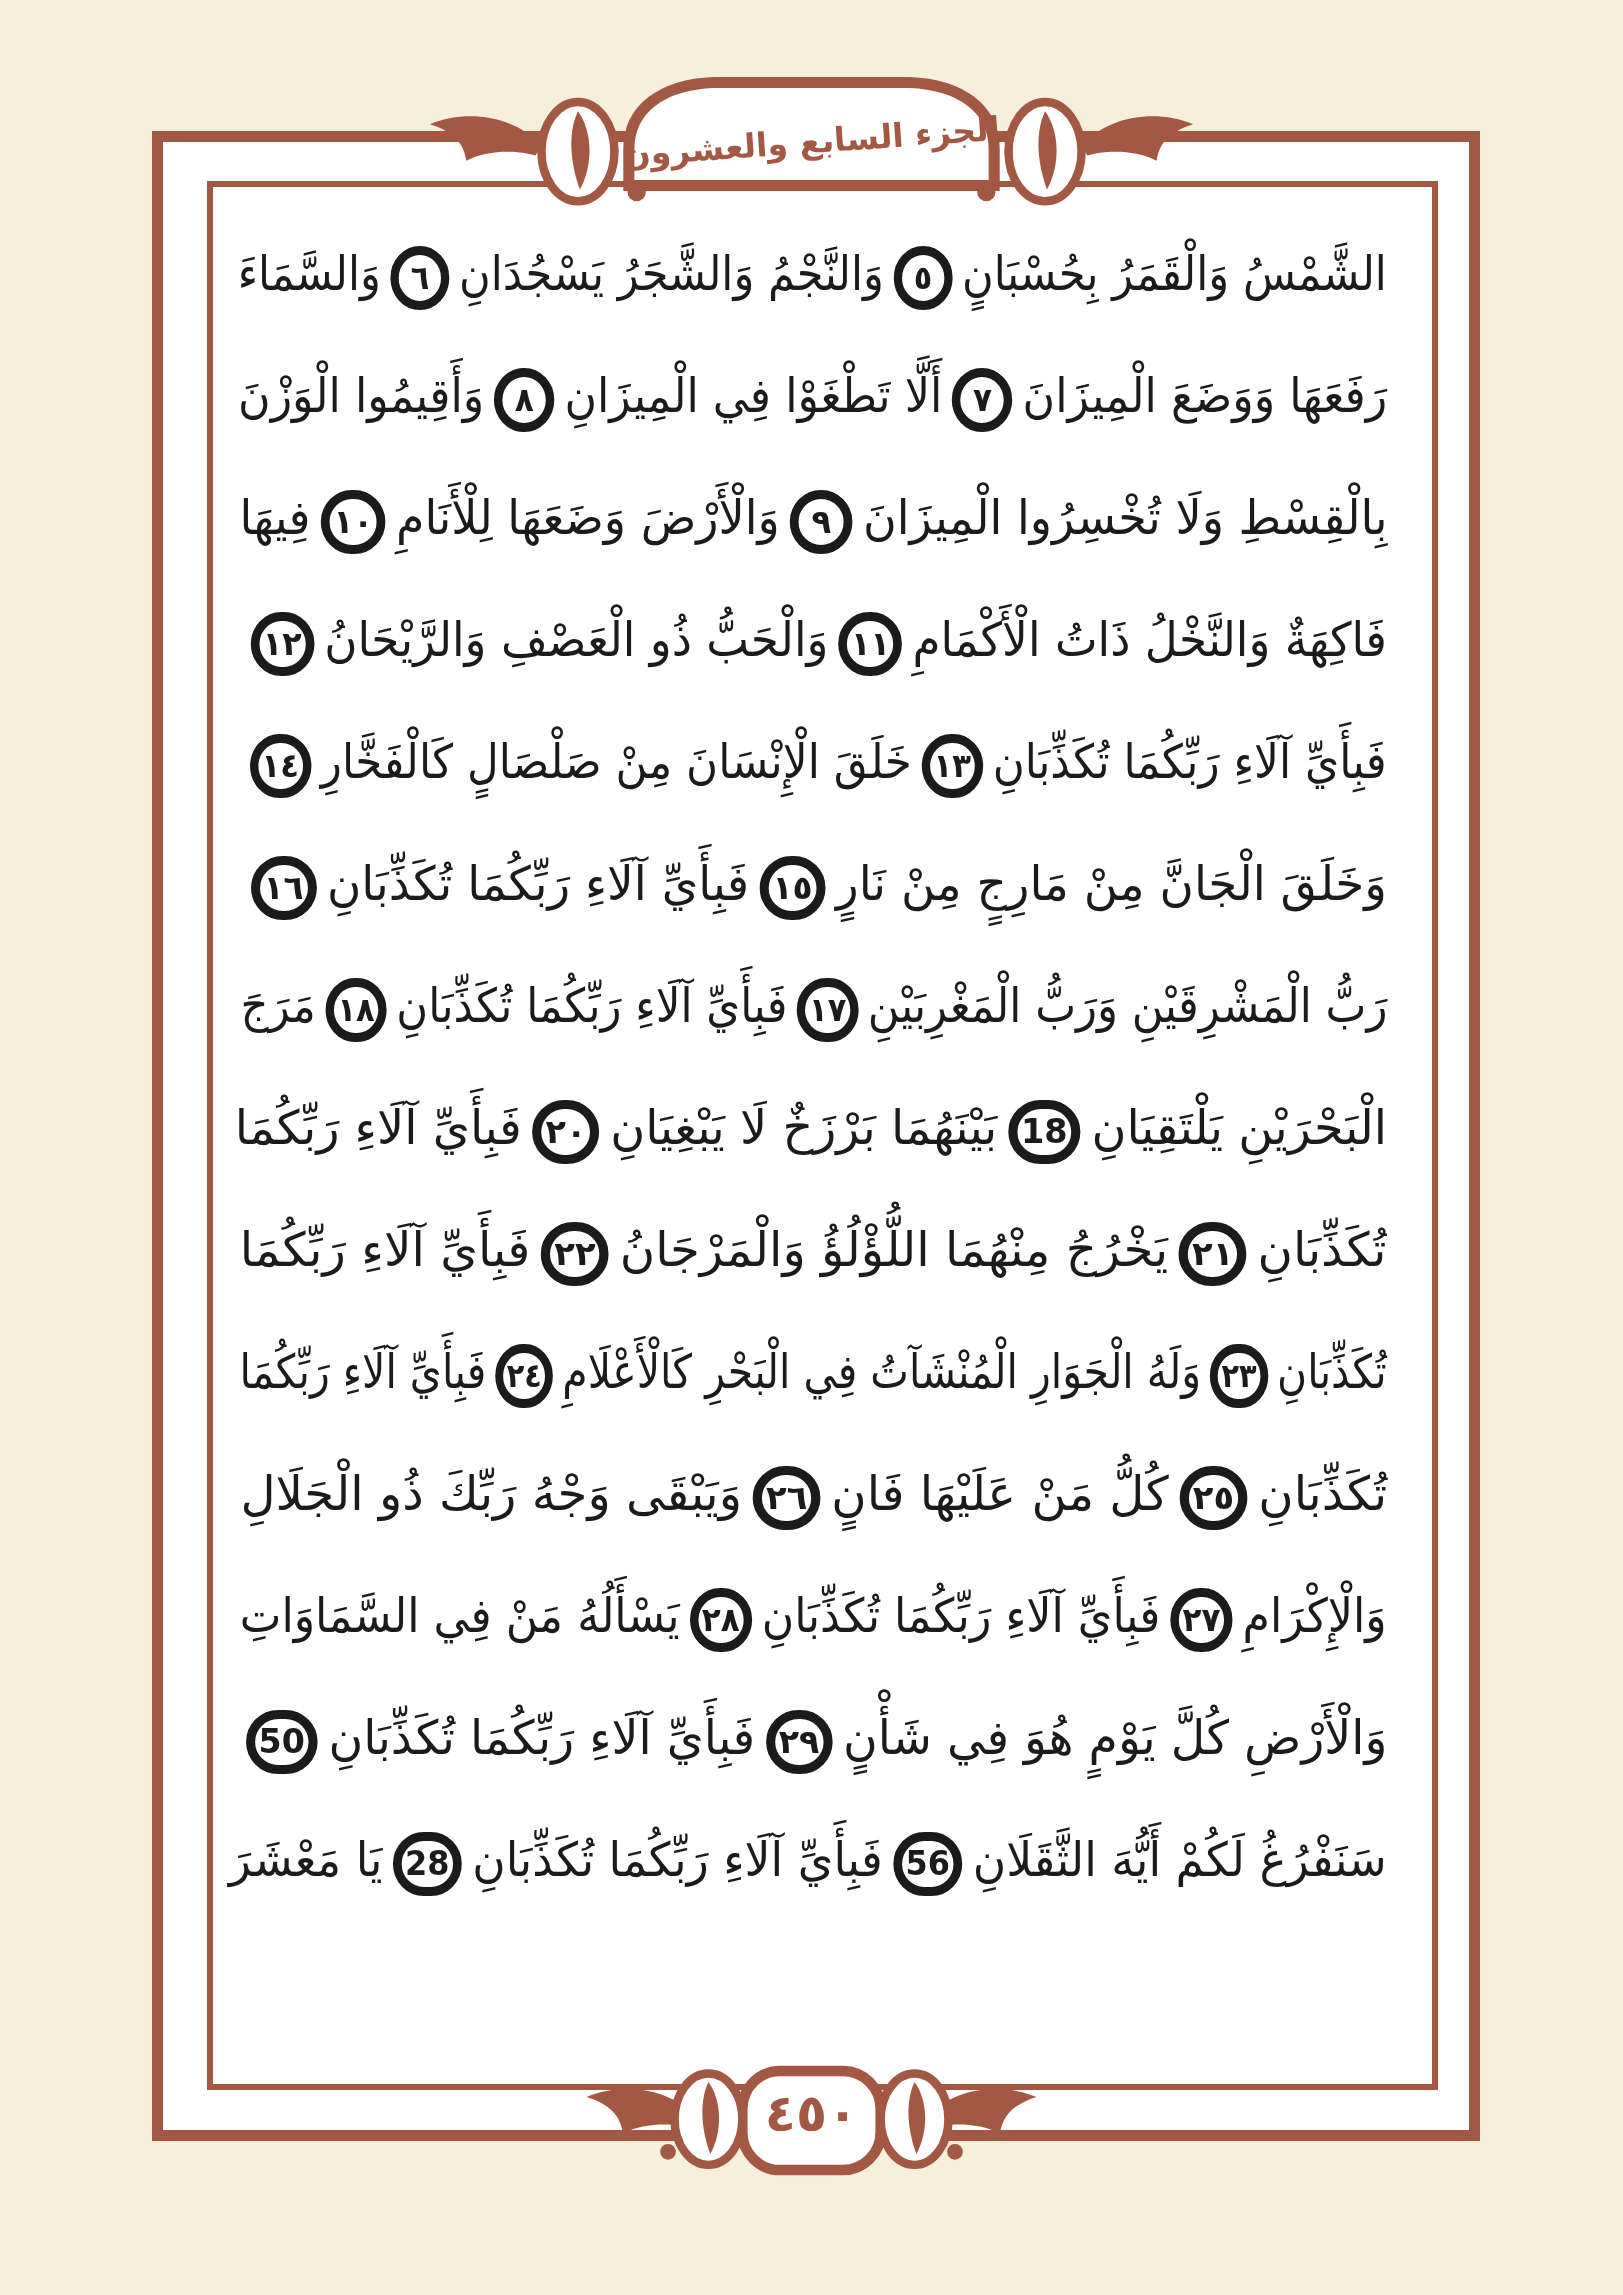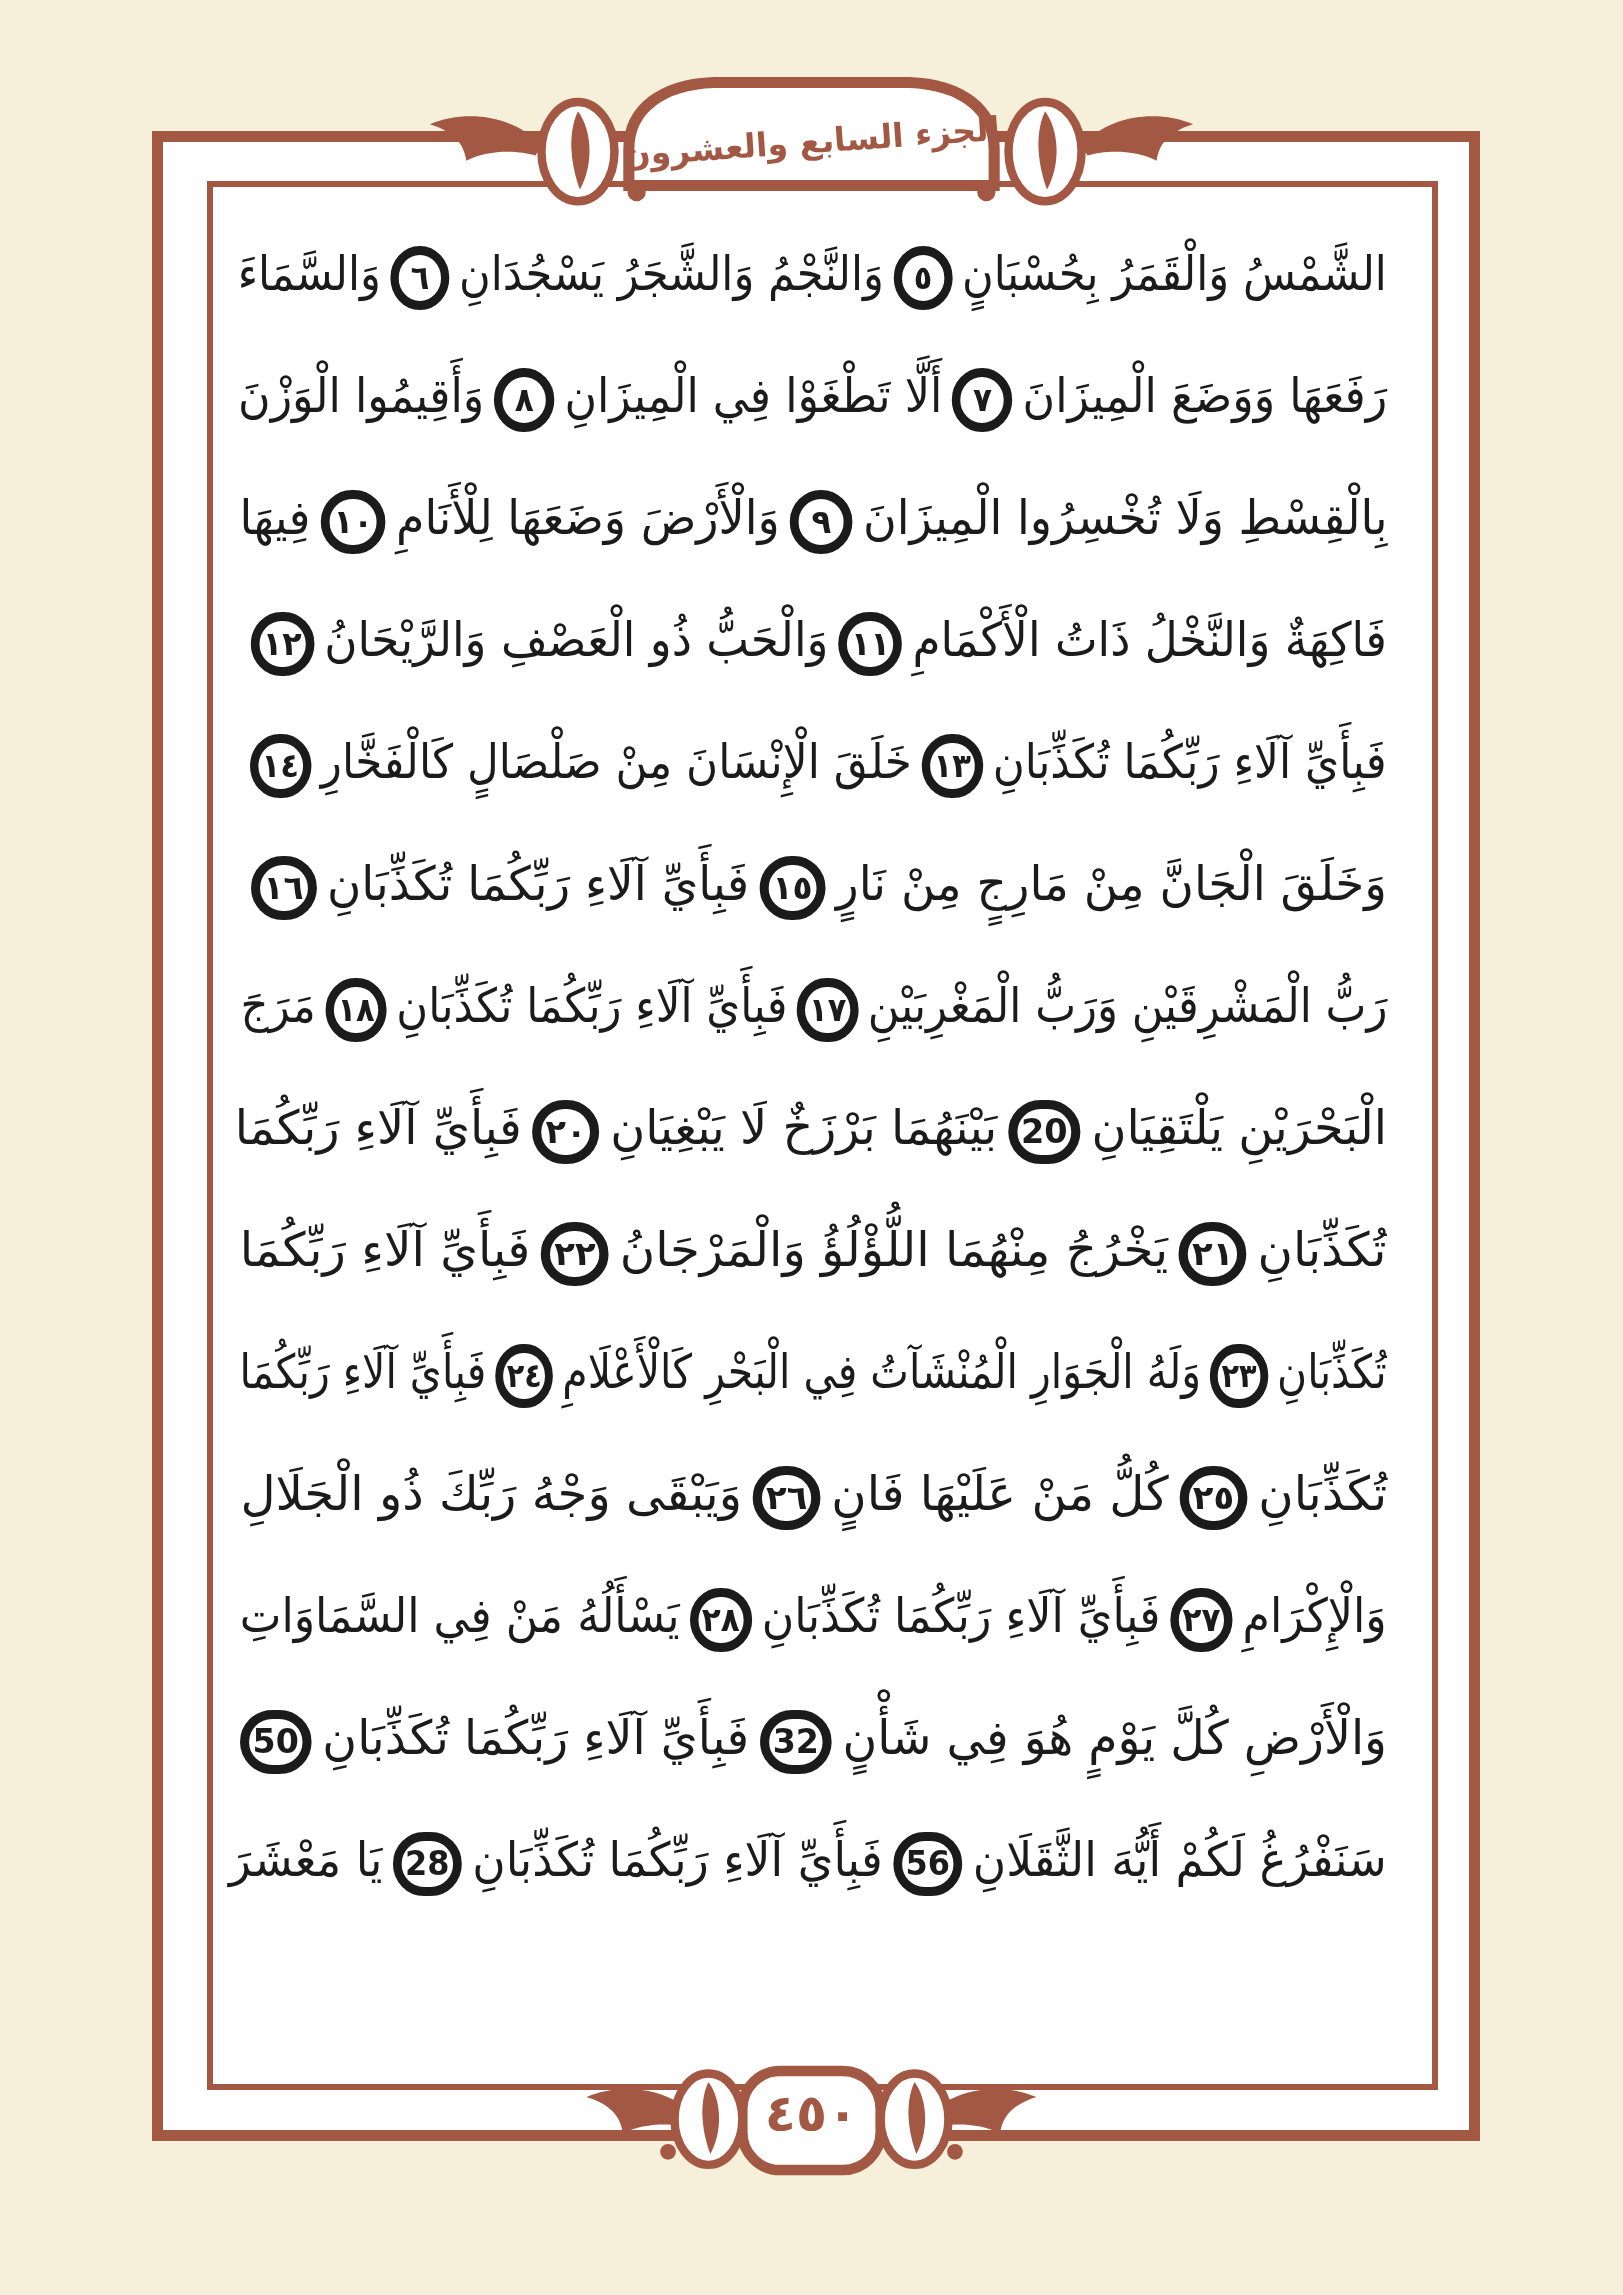--- a/index.html
+++ b/index.html
@@ -127,21 +127,21 @@
             <span class="vdigit">١٥</span>
           </span><span class="qtext">فَبِأَيِّ آلَاءِ رَبِّكُمَا تُكَذِّبَانِ</span><span class="vnum">
             <span class="vdigit">١٦</span>
           </span></span></div>
       <div class="qline"><span class="qline-inner" style="transform: scaleX(0.9238);"><span class="qtext">رَبُّ الْمَشْرِقَيْنِ وَرَبُّ الْمَغْرِبَيْنِ</span><span class="vnum">
             <span class="vdigit">١٧</span>
           </span><span class="qtext">فَبِأَيِّ آلَاءِ رَبِّكُمَا تُكَذِّبَانِ</span><span class="vnum">
             <span class="vdigit">١٨</span>
           </span><span class="qtext">مَرَجَ</span></span></div>
       <div class="qline"><span class="qline-inner" style="transform: scaleX(1.0153);"><span class="qtext">الْبَحْرَيْنِ يَلْتَقِيَانِ</span><span class="vnum">
-            <span class="vdigit">20</span>
+            <span class="vdigit">18</span>
           </span><span class="qtext">بَيْنَهُمَا بَرْزَخٌ لَا يَبْغِيَانِ</span><span class="vnum">
             <span class="vdigit">٢٠</span>
           </span><span class="qtext">فَبِأَيِّ آلَاءِ رَبِّكُمَا</span></span></div>
       <div class="qline"><span class="qline-inner" style="transform: scaleX(1.027);"><span class="qtext">تُكَذِّبَانِ</span><span class="vnum">
             <span class="vdigit">٢١</span>
           </span><span class="qtext">يَخْرُجُ مِنْهُمَا اللُّؤْلُؤُ وَالْمَرْجَانُ</span><span class="vnum">
             <span class="vdigit">٢٢</span>
           </span><span class="qtext">فَبِأَيِّ آلَاءِ رَبِّكُمَا</span></span></div>
       <div class="qline"><span class="qline-inner" style="transform: scaleX(0.8725);"><span class="qtext">تُكَذِّبَانِ</span><span class="vnum">
             <span class="vdigit">٢٣</span>
@@ -152,21 +152,21 @@
             <span class="vdigit">٢٥</span>
           </span><span class="qtext">كُلُّ مَنْ عَلَيْهَا فَانٍ</span><span class="vnum">
             <span class="vdigit">٢٦</span>
           </span><span class="qtext">وَيَبْقَى وَجْهُ رَبِّكَ ذُو الْجَلَالِ</span></span></div>
       <div class="qline"><span class="qline-inner" style="transform: scaleX(0.9419);"><span class="qtext">وَالْإِكْرَامِ</span><span class="vnum">
             <span class="vdigit">٢٧</span>
           </span><span class="qtext">فَبِأَيِّ آلَاءِ رَبِّكُمَا تُكَذِّبَانِ</span><span class="vnum">
             <span class="vdigit">٢٨</span>
           </span><span class="qtext">يَسْأَلُهُ مَنْ فِي السَّمَاوَاتِ</span></span></div>
       <div class="qline"><span class="qline-inner" style="transform: scaleX(1.0079);"><span class="qtext">وَالْأَرْضِ كُلَّ يَوْمٍ هُوَ فِي شَأْنٍ</span><span class="vnum">
-            <span class="vdigit">32</span>
+            <span class="vdigit">٢٩</span>
           </span><span class="qtext">فَبِأَيِّ آلَاءِ رَبِّكُمَا تُكَذِّبَانِ</span><span class="vnum">
             <span class="vdigit">50</span>
           </span></span></div>
       <div class="qline"><span class="qline-inner" style="transform: scaleX(0.9698);"><span class="qtext">سَنَفْرُغُ لَكُمْ أَيُّهَ الثَّقَلَانِ</span><span class="vnum">
             <span class="vdigit">56</span>
           </span><span class="qtext">فَبِأَيِّ آلَاءِ رَبِّكُمَا تُكَذِّبَانِ</span><span class="vnum">
             <span class="vdigit">28</span>
           </span><span class="qtext">يَا مَعْشَرَ</span></span></div>
     </div>
 

